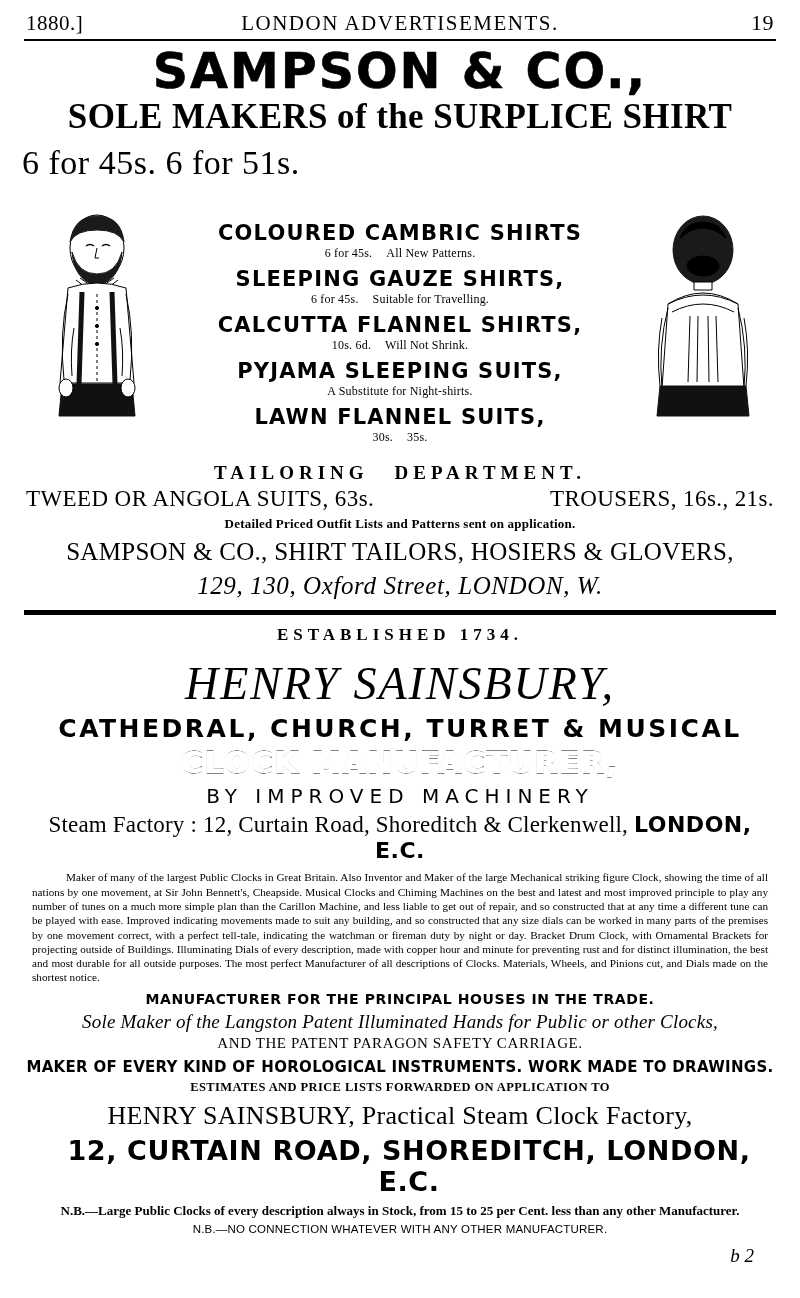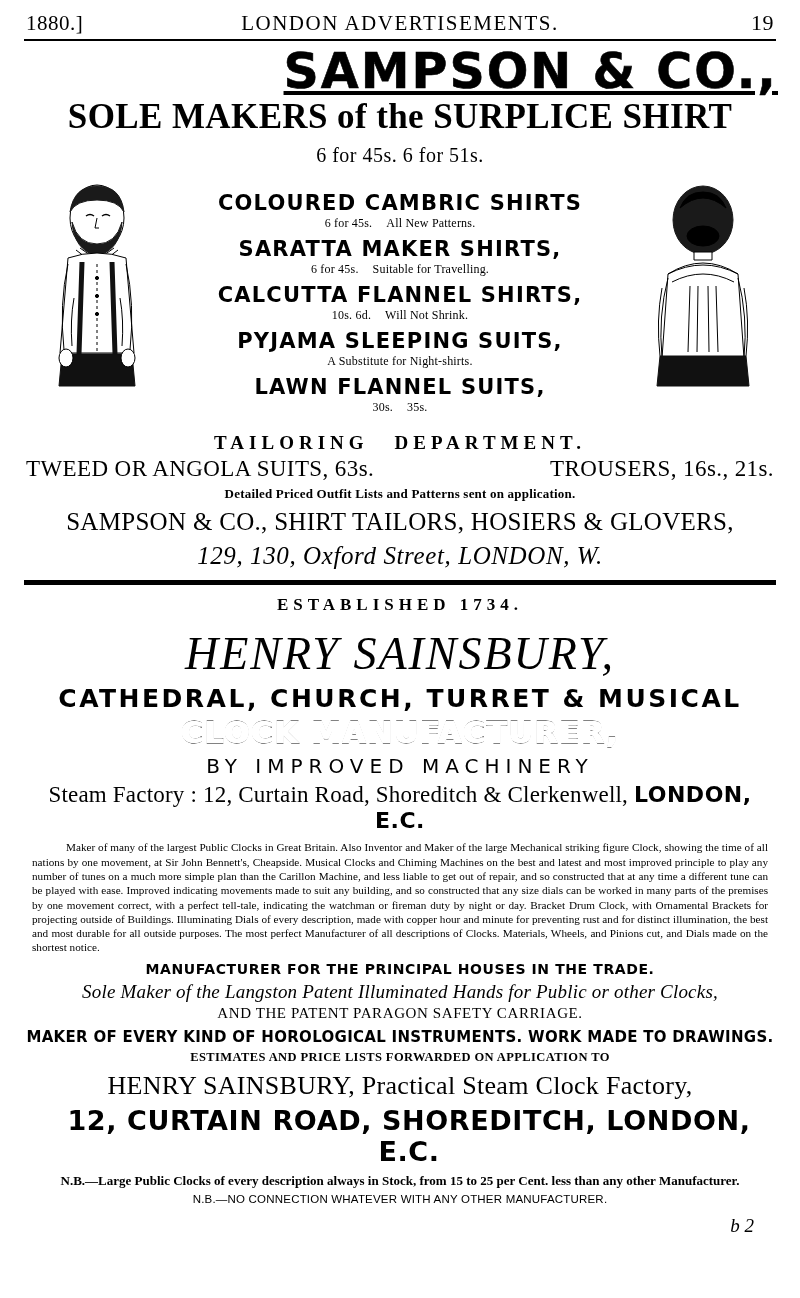--- a/index.html
+++ b/index.html
@@ -42,45 +42,43 @@
   .rule-thin {
     border-top: 2px solid #000;
     margin: 0 2px 6px 2px;
   }
 
   
   .ad {
     position: relative;
   }
   .sampson-title {
-    text-align: right;
+    text-align: center;
     font-family: "DejaVu Sans", sans-serif;
     font-weight: bold;
     font-size: 49px;
     letter-spacing: 2px;
     line-height: 1.02;
     margin: 4px 0 2px 0;
-    text-decoration: underline;
     -webkit-text-stroke: 0.6px #000;
   }
   .sampson-sub {
     text-align: center;
     font-family: "Liberation Serif", serif;
     font-weight: bold;
     font-size: 35px;
     letter-spacing: 0.4px;
     line-height: 1.05;
     margin: 2px 0 6px 0;
   }
   .sampson-price {
-    text-align: center;
-    font-family: "Liberation Serif", serif;
-    font-size: 20px;
+    font-family: "Liberation Serif", serif;
+    font-size: 34px;
     letter-spacing: 0.5px;
-    margin: 8px 0 11px 0;
+    margin: 8px 0 26px 0;
   }
 
   .middle-row {
     display: flex;
     align-items: flex-start;
     justify-content: space-between;
     margin-top: 2px;
   }
   .fig {
     width: 150px;
@@ -372,21 +370,21 @@
       </div>
 
       <div class="shirt-list">
         <div class="shirt-item">
           <div class="shirt-name">COLOURED CAMBRIC SHIRTS</div>
           <div class="shirt-note">
             <span>6 for 45s.</span><span class="sp"></span><span>All New Patterns.</span>
           </div>
         </div>
         <div class="shirt-item">
-          <div class="shirt-name">SARATTA MAKER SHIRTS,</div>
+          <div class="shirt-name">SLEEPING GAUZE SHIRTS,</div>
           <div class="shirt-note">
             <span>6 for 45s.</span><span class="sp"></span><span>Suitable for Travelling.</span>
           </div>
         </div>
         <div class="shirt-item">
           <div class="shirt-name">CALCUTTA FLANNEL SHIRTS,</div>
           <div class="shirt-note">
             <span>10s. 6d.</span><span class="sp"></span><span>Will Not Shrink.</span>
           </div>
         </div>

